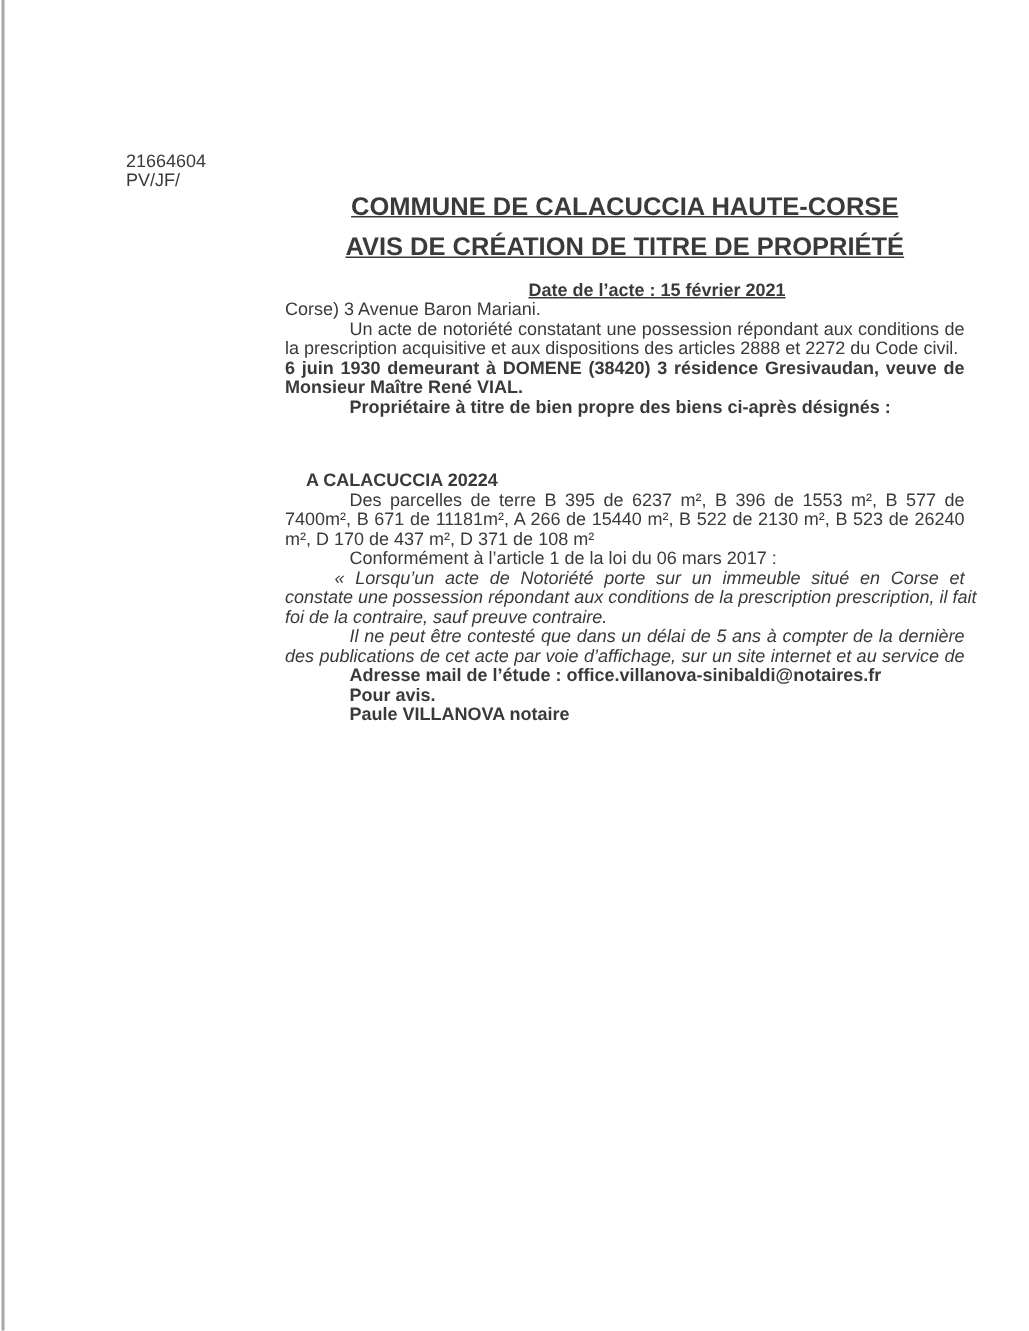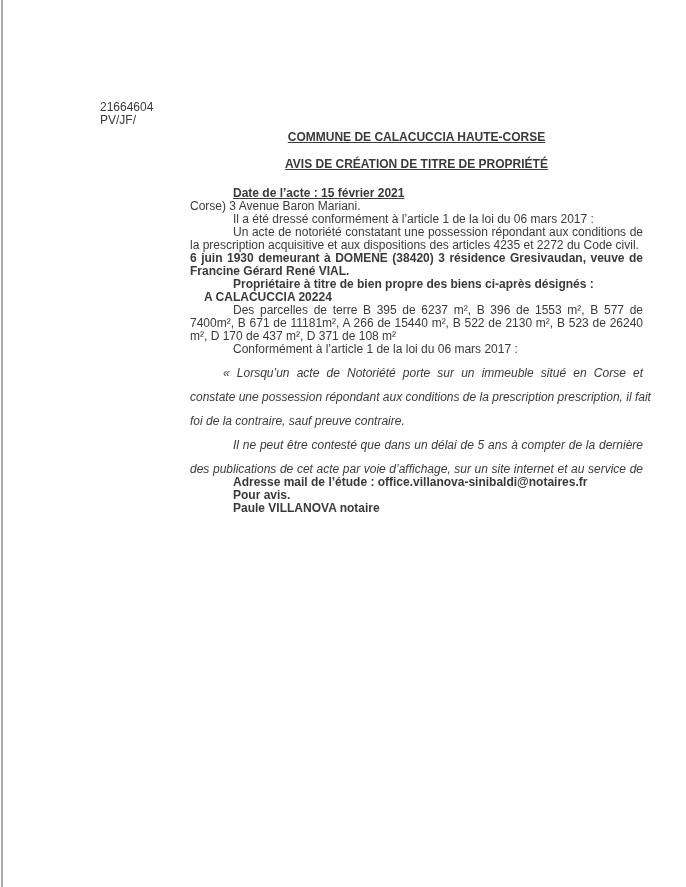--- a/index.html
+++ b/index.html
@@ -18,81 +18,80 @@
   .page-edge-line {
     position: absolute;
     left: 1px;
     top: 0;
     width: 2px;
     height: 887px;
     background: #a8a8a8;
   }
   .ref-block {
     position: absolute;
-    left: 100px;
+    left: 84px;
     top: 101px;
     font-size: 12px;
     line-height: 13px;
     white-space: nowrap;
   }
   .doc {
     position: absolute;
     left: 190px;
     top: 131px;
     width: 453px;
   }
   .doc-title {
-    font-size: 12px;
+    font-size: 17px;
     line-height: 13px;
     font-weight: bold;
     text-decoration: underline;
     text-align: center;
     white-space: nowrap;
   }
   .title-gap1 { height: 14px; }
   .title-gap2 { height: 16px; }
   .l {
     font-size: 12px;
     line-height: 13px;
     white-space: nowrap;
   }
   .j {
     text-align: justify;
     text-align-last: justify;
   }
   .b { font-weight: bold; }
-  .i { font-style: italic; margin-top: 11px; }
-  .u { text-decoration: underline; }
+  .i { font-style: italic; }
+  .u { text-decoration: underline; text-align: center; }
   .ind   { padding-left: 43px; }
-  .ind-s { padding-left: 14px; }
+  .ind-s { padding-left: 14px; margin-top: 36px; }
   .ind-q { padding-left: 33px; }
 </style>
 </head>
 <body>
 
 <div class="page-edge-line"></div>
 
 <div class="ref-block">
   <div class="l">21664604</div>
   <div class="l">PV/JF/</div>
 </div>
 
 <div class="doc">
   <div class="doc-title">COMMUNE DE CALACUCCIA HAUTE-CORSE</div>
   <div class="title-gap1"></div>
   <div class="doc-title">AVIS DE CRÉATION DE TITRE DE PROPRIÉTÉ</div>
   <div class="title-gap2"></div>
 
   <div class="l b u ind">Date de l’acte : 15 février 2021</div>
   <div class="l">Corse) 3 Avenue Baron Mariani.</div>
-  <div class="l ind">Il a été dressé conformément à l’article 1 de la loi du 06 mars 2017 :</div>
   <div class="l ind j">Un acte de notoriété constatant une possession répondant aux conditions de</div>
-  <div class="l">la prescription acquisitive et aux dispositions des articles 4235 et 2272 du Code civil.</div>
+  <div class="l">la prescription acquisitive et aux dispositions des articles 2888 et 2272 du Code civil.</div>
   <div class="l b j">6 juin 1930 demeurant à DOMENE (38420) 3 résidence Gresivaudan, veuve de</div>
-  <div class="l b">Francine Gérard René VIAL.</div>
+  <div class="l b">Monsieur Maître René VIAL.</div>
   <div class="l b ind">Propriétaire à titre de bien propre des biens ci-après désignés :</div>
   <div class="l b ind-s">A CALACUCCIA 20224</div>
   <div class="l ind j">Des parcelles de terre B 395 de 6237 m², B 396 de 1553 m², B 577 de</div>
   <div class="l j">7400m², B 671 de 11181m², A 266 de 15440 m², B 522 de 2130 m², B 523 de 26240</div>
   <div class="l">m², D 170 de 437 m², D 371 de 108 m²</div>
   <div class="l ind">Conformément à l’article 1 de la loi du 06 mars 2017 :</div>
   <div class="l i ind-q j">« Lorsqu’un acte de Notoriété porte sur un immeuble situé en Corse et</div>
   <div class="l i j">constate une possession répondant aux conditions de la prescription prescription, il fait</div>
   <div class="l i">foi de la contraire, sauf preuve contraire.</div>
   <div class="l i ind j">Il ne peut être contesté que dans un délai de 5 ans à compter de la dernière</div>

